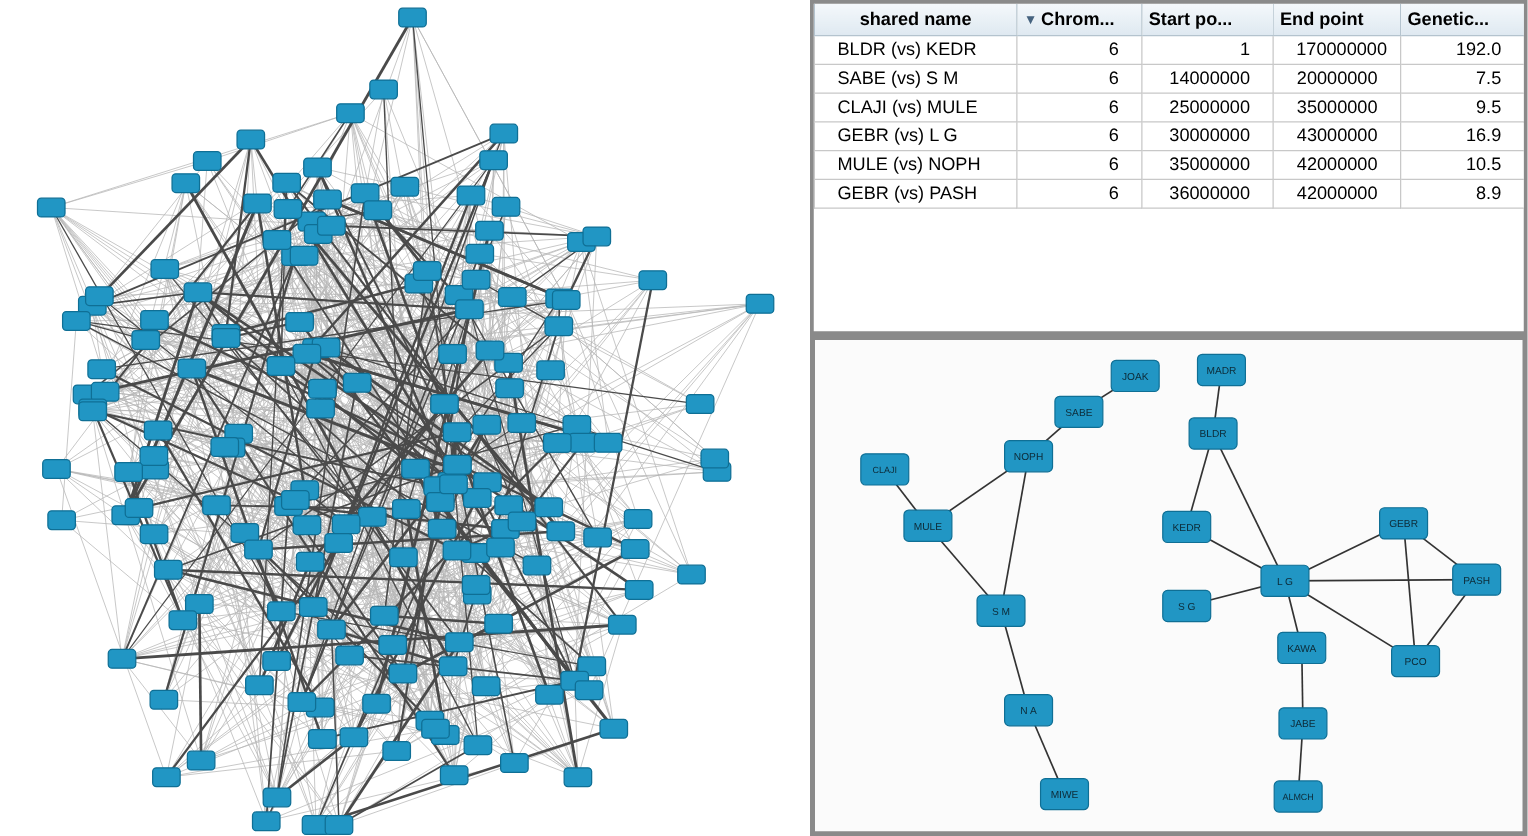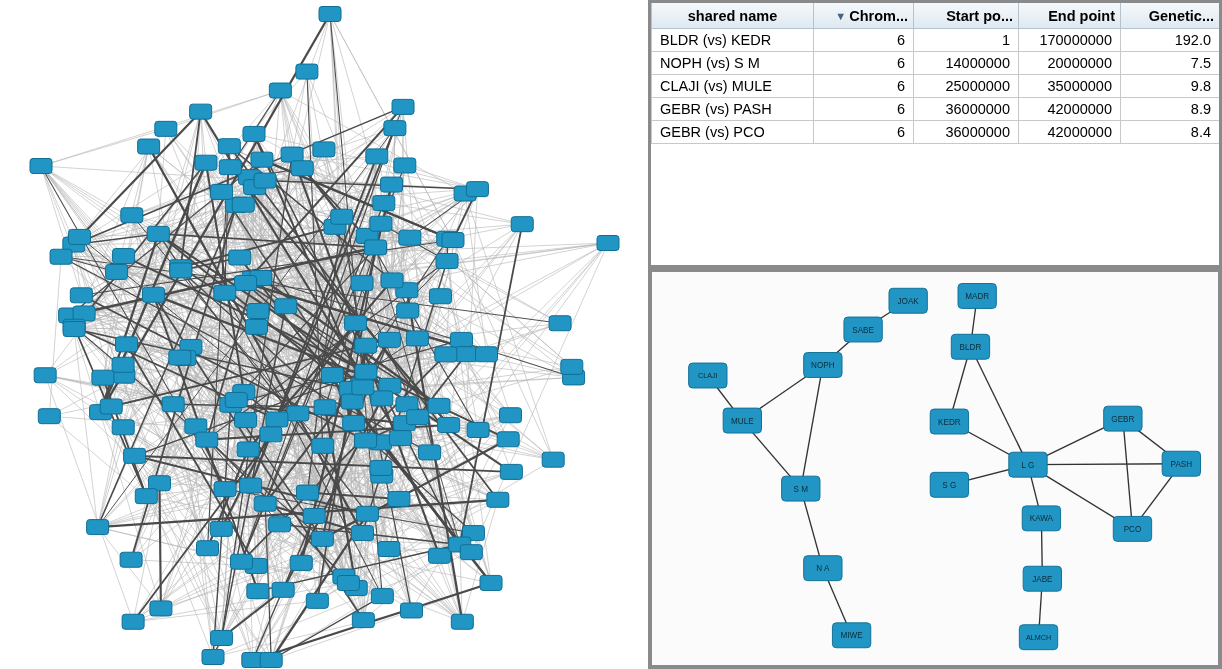--- a/index.html
+++ b/index.html
@@ -48,31 +48,31 @@
     table-layout: fixed;
   }
   table.data-table th {
     background: linear-gradient(to bottom, #f4f8fb 0%, #dfe9f1 100%);
     border: 1px solid #b4c3ce;
     border-top: none;
     font-weight: bold;
     font-size: 14.5px;
     height: 25px;
     padding: 0 5px;
-    text-align: right;
+    text-align: left;
     white-space: nowrap;
     overflow: hidden;
     position: relative;
   }
   table.data-table th.col-name { text-align: center; }
   table.data-table td {
     border: 1px solid #c8c8c8;
     border-top: none;
     height: 22px;
-    padding: 0 8px;
+    padding: 0 18px;
     white-space: nowrap;
     overflow: hidden;
     background: #ffffff;
   }
   td.num { text-align: right; }
   td.txt { text-align: left; }
   .filter-glyph {
     display: inline-block;
     color: #46637f;
     font-size: 11px;
@@ -1623,46 +1623,53 @@
     </thead>
     <tbody id="table-body">
         <tr>
           <td class="txt">BLDR (vs) KEDR</td>
           <td class="num">6</td>
           <td class="num">1</td>
           <td class="num">170000000</td>
           <td class="num">192.0</td>
         </tr>
         <tr>
-          <td class="txt">NOPH (vs) S M</td>
+          <td class="txt">SABE (vs) S M</td>
           <td class="num">6</td>
           <td class="num">14000000</td>
           <td class="num">20000000</td>
           <td class="num">7.5</td>
         </tr>
         <tr>
           <td class="txt">CLAJI (vs) MULE</td>
           <td class="num">6</td>
           <td class="num">25000000</td>
           <td class="num">35000000</td>
-          <td class="num">9.8</td>
+          <td class="num">9.5</td>
+        </tr>
+        <tr>
+          <td class="txt">GEBR (vs) L G</td>
+          <td class="num">6</td>
+          <td class="num">30000000</td>
+          <td class="num">43000000</td>
+          <td class="num">16.9</td>
+        </tr>
+        <tr>
+          <td class="txt">MULE (vs) NOPH</td>
+          <td class="num">6</td>
+          <td class="num">35000000</td>
+          <td class="num">42000000</td>
+          <td class="num">10.5</td>
         </tr>
         <tr>
           <td class="txt">GEBR (vs) PASH</td>
           <td class="num">6</td>
           <td class="num">36000000</td>
           <td class="num">42000000</td>
           <td class="num">8.9</td>
-        </tr>
-        <tr>
-          <td class="txt">GEBR (vs) PCO</td>
-          <td class="num">6</td>
-          <td class="num">36000000</td>
-          <td class="num">42000000</td>
-          <td class="num">8.4</td>
         </tr>
       </tbody>
   </table>
 </div>
 
 <div id="right-network">
   <svg width="566" height="393" viewBox="0 0 566 410">
     <g id="right-edges">
         <line x1="255" y1="30" x2="208" y2="60" class="edge-line" stroke-width="1.4"></line>
         <line x1="208" y1="60" x2="166" y2="97" class="edge-line" stroke-width="1.4"></line>

